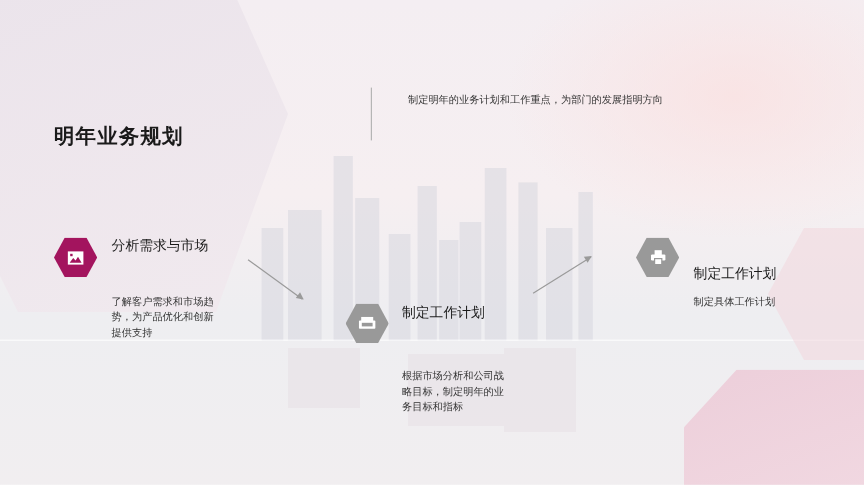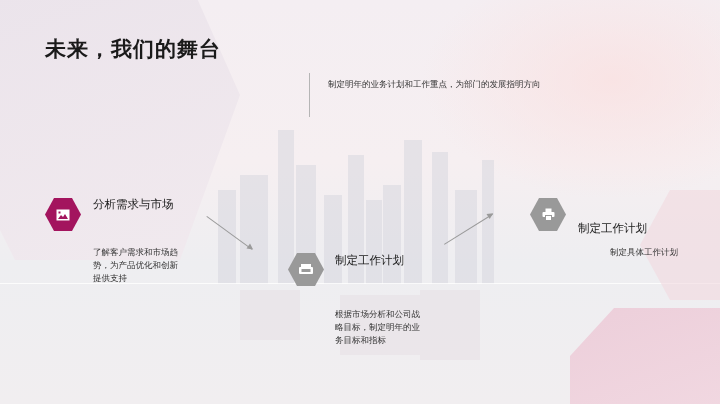--- a/index.html
+++ b/index.html
@@ -18,21 +18,21 @@
   .glow{position:absolute;left:420px;top:0;width:320px;height:200px;
     background:radial-gradient(ellipse at 60% 40%,rgba(250,225,225,.8),rgba(250,235,235,0) 70%);}
   .horizon{position:absolute;left:0;top:283px;width:720px;height:1px;background:rgba(255,255,255,.8);}
   .skyline{position:absolute;left:0;top:0;width:720px;height:404px;}
   .bld{position:absolute;background:rgba(215,215,222,.55);}
   .refl{position:absolute;background:rgba(228,220,226,.45);}
 
   .title{position:absolute;left:45px;top:35px;font-size:21px;font-weight:bold;color:#1a1a1a;letter-spacing:1px;}
   .subtitle{position:absolute;left:45px;top:102px;font-size:17px;font-weight:bold;color:#1a1a1a;letter-spacing:1px;}
   .desc-line{position:absolute;left:309px;top:73px;width:1px;height:44px;background:#b5b5b5;}
-  .desc{position:absolute;left:328px;top:77px;width:225px;font-size:8.5px;line-height:14px;color:#333;}
+  .desc{position:absolute;left:340px;top:77px;width:225px;font-size:8.5px;line-height:14px;color:#333;}
 
   .item{position:absolute;}
   .hex{position:absolute;width:36px;height:33px;
     clip-path:polygon(25% 0,75% 0,100% 50%,75% 100%,25% 100%,0 50%);
     display:flex;align-items:center;justify-content:center;}
   .item-title{position:absolute;font-size:11.5px;font-weight:normal;color:#1a1a1a;white-space:nowrap;}
   .item-text{position:absolute;font-size:8.5px;line-height:13px;color:#333;margin-top:28px;}
 
   .arrow{position:absolute;height:1px;background:#9a9a9a;transform-origin:0 0;}
   .arrow::after{content:"";position:absolute;right:-1px;top:-3px;border-left:6px solid #9a9a9a;border-top:3.5px solid transparent;border-bottom:3.5px solid transparent;}
@@ -59,21 +59,21 @@
     <div class="bld" style="left:482px;top:160px;width:12px;height:124px;"></div>
     <div class="refl" style="left:240px;top:290px;width:60px;height:50px;"></div>
     <div class="refl" style="left:340px;top:295px;width:80px;height:60px;"></div>
     <div class="refl" style="left:420px;top:290px;width:60px;height:70px;"></div>
   </div>
 
   <div class="horizon"></div>
   <div class="bg-hex-right-top"></div>
   <div class="bg-hex-right-bottom"></div>
 
-  <div class="title">未来，我们的舞台</div>
+  <div class="subtitle">明年业务规划</div>
 
   <div class="desc-line"></div>
   <div class="desc">制定明年的业务计划和工作重点，为部门的发展指明方向</div>
 
   <div class="item">
     <div class="hex" style="left:45px;top:198px;background:#a3145e;">
       <svg width="14" height="12" viewBox="0 0 14 12">
         <rect x="0.5" y="0.5" width="13" height="11" fill="#fff"></rect>
         <rect x="2.5" y="2.5" width="2" height="2" fill="#a3145e"></rect>
         <polygon points="2,10 5,6 7,8 9,5 12,10" fill="#a3145e"></polygon>
@@ -101,15 +101,15 @@
 
   <div class="item">
     <div class="hex" style="left:530px;top:198px;background:#999;">
       <svg width="13" height="13" viewBox="0 0 13 13">
         <rect x="3.5" y="0.5" width="6" height="4" fill="#fff"></rect>
         <rect x="0.5" y="4" width="12" height="5" rx="1" fill="#fff"></rect>
         <rect x="3.5" y="7.5" width="6" height="5" fill="#fff" stroke="#999" stroke-width="1"></rect>
       </svg>
     </div>
     <div class="item-title" style="left:578px;top:197px;margin-top:24px;">制定工作计划</div>
-    <div class="item-text" style="left:610px;top:218px;width:100px;">制定具体工作计划</div>
+    <div class="item-text" style="left:578px;top:218px;width:100px;">制定具体工作计划</div>
   </div>
 </div>
 
 </body></html>

